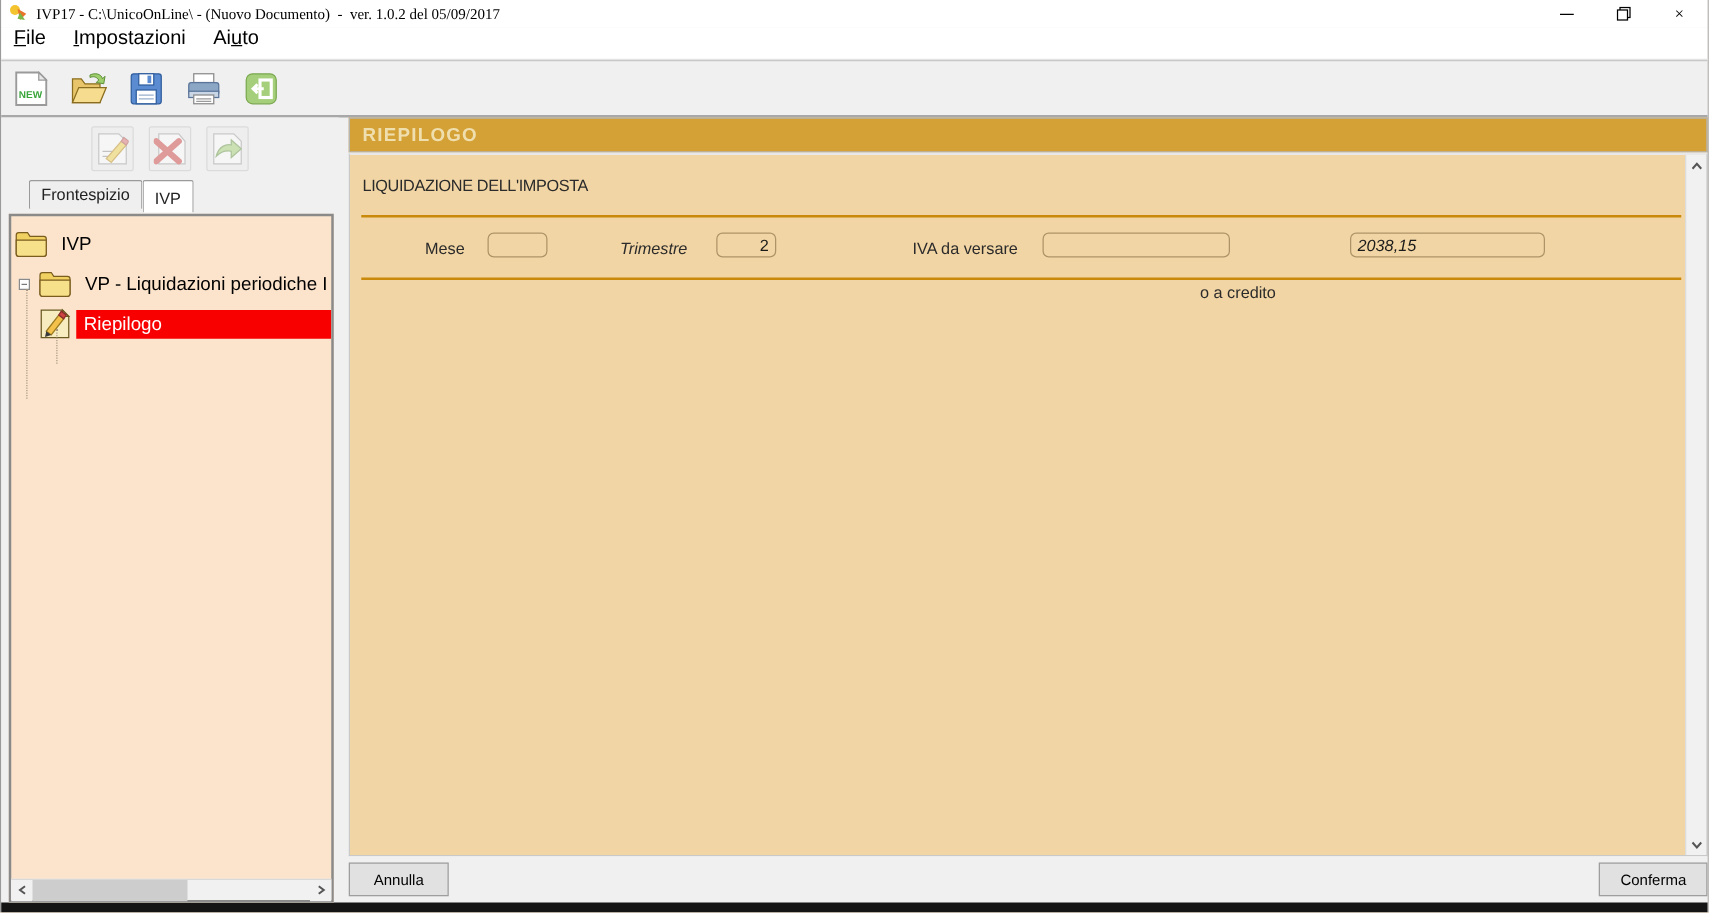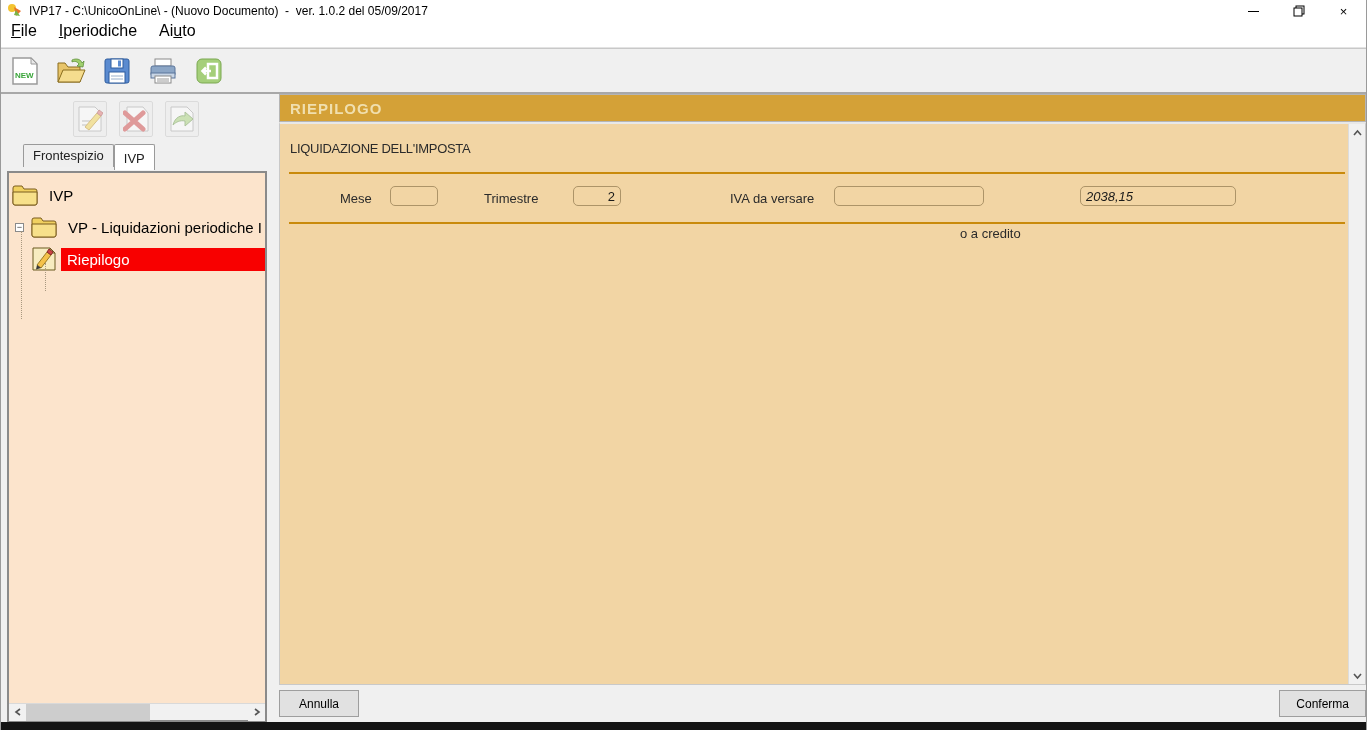--- a/index.html
+++ b/index.html
@@ -3,21 +3,21 @@
 <meta charset="utf-8">
 <style>
   * { margin:0; padding:0; box-sizing:border-box; }
   html,body { width:1367px; height:730px; overflow:hidden; }
   body { font-family:"Liberation Sans", sans-serif; background:#f0f0f0; }
 
   .window { width:1367px; height:730px; display:flex; flex-direction:column;
             border-left:1px solid #9a9a9a; border-right:1px solid #9a9a9a; background:#f0f0f0; }
 
   
-  .titlebar { height:22px; background:#ffffff; display:flex; align-items:center; padding-left:6px; }
+  .titlebar { height:22px; background:#ffffff; display:flex; align-items:center; padding-left:6px;font-family:Liberation Serif, serif; }
   .app-icon { width:16px; height:16px; margin-right:6px; flex:0 0 auto; }
   .title-text { font-size:12px; color:#000; white-space:pre; }
   .win-controls { margin-left:auto; display:flex; height:100%; }
   .win-btn { width:45px; height:22px; display:flex; align-items:center; justify-content:center;
              color:#000; font-size:13px; cursor:default; }
   .min-glyph { width:11px; height:1px; background:#000; display:inline-block; }
 
   
   .menubar { height:26px; background:#ffffff; display:flex; align-items:flex-start; padding-left:10px;
              font-size:16px; color:#000; border-bottom:1px solid #e3e3e3; }
@@ -68,21 +68,21 @@
   .main-body { flex:1; display:flex; min-height:0; border:1px solid #c9c9c9; border-top:2px solid #e8e8e8; }
   .panel { flex:1; background:#f2d5a4; position:relative; min-width:0; }
   .section-title { position:absolute; left:10px; top:17px; font-size:13px; color:#2b2b2b; letter-spacing:-0.3px; }
   .gold-line { position:absolute; left:9px; right:3px; height:2px; background:#c98a0b; }
   .gl1 { top:48px; } .gl2 { top:98px; }
   .fields { position:absolute; left:0; right:0; top:60px; height:30px; }
   .fld-label { position:absolute; font-size:13px; color:#2b2b2b; top:7px; }
   .fld-input { position:absolute; top:2px; height:20px; background:#f2d5a4; border:1px solid #ad9468;
                border-radius:5px; font-size:13px; color:#1a1a1a; padding:0 5px; font-family:"Liberation Sans",sans-serif; }
   .lbl-mese { left:60px; }      .inp-mese { left:110px; width:48px; }
-  .lbl-trim { left:204px; }     .inp-trim { left:293px; width:48px; text-align:right; }
+  .lbl-trim { left:216px;font-style:italic; }     .inp-trim { left:293px; width:48px; text-align:right; }
   .lbl-iva  { left:450px; }     .inp-iva  { left:554px; width:150px; }
   .lbl-cred { left:680px;margin-top:35px; }     .inp-cred { left:800px; width:156px;font-style:italic; }
 
   .vscrollbar { width:17px; background:#f1f1f1; border-left:1px solid #dcdcdc; display:flex; flex-direction:column; }
   .v-arrow { height:17px; display:flex; align-items:center; justify-content:center; }
   .v-track { flex:1; }
 
   .btnbar { height:37px; background:#f0f0f0; display:flex; align-items:center; justify-content:space-between; gap:7px; }
   .dlg-btn { height:27px; min-width:80px; background:#e1e1e1; border:1px solid #9e9e9e; font-size:12px;
              font-family:"Liberation Sans",sans-serif; color:#000; padding:0 16px; }
@@ -114,21 +114,21 @@
             <rect x="3" y="1" width="8" height="8" fill="none" stroke="#000"></rect>
             <rect x="1" y="3" width="8" height="8" fill="#fff" stroke="#000"></rect>
           </svg>
       </div>
       <div class="win-btn">×</div>
     </div>
   </div>
 
   <div class="menubar">
     <span class="menu-item"><span></span><span class="accel">F</span><span>ile</span></span>
-    <span class="menu-item"><span></span><span class="accel">I</span><span>periodiche</span></span>
+    <span class="menu-item"><span></span><span class="accel">I</span><span>mpostazioni</span></span>
     <span class="menu-item"><span>Ai</span><span class="accel">u</span><span>to</span></span>
   </div>
 
   <div class="toolbar">
     <div class="tool-btn">
       <span>
         <svg width="28" height="30" viewBox="0 0 28 30">
           <path d="M2 2 H20 L26 8 V28 H2 Z" fill="#fff" stroke="#9a9a9a" stroke-width="1.5"></path>
           <path d="M20 2 L20 8 L26 8 Z" fill="#e8e8e8" stroke="#9a9a9a"></path>
           <text x="4" y="22" font-size="8" font-weight="bold" fill="#3aa53a" font-family="Liberation Sans, sans-serif">NEW</text>

